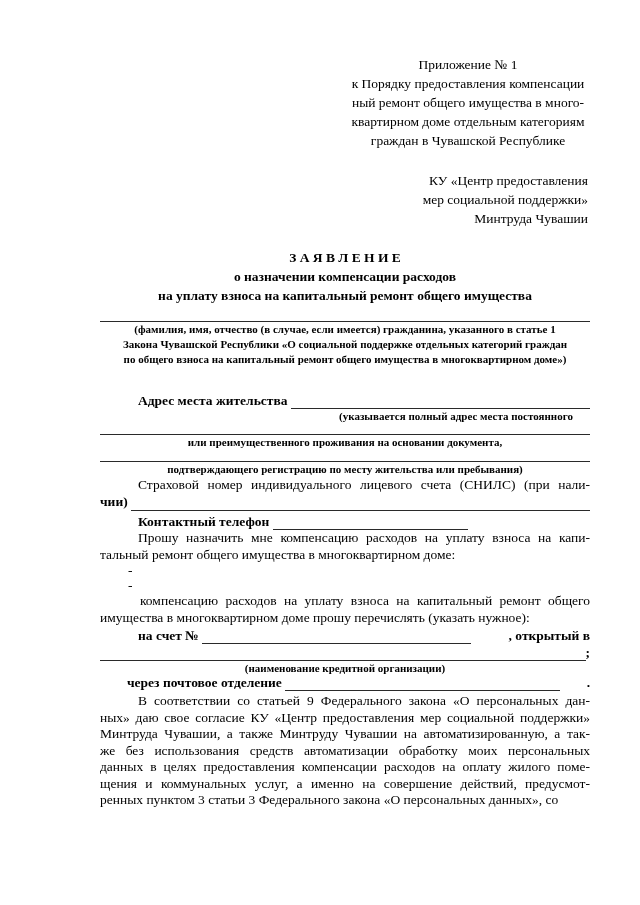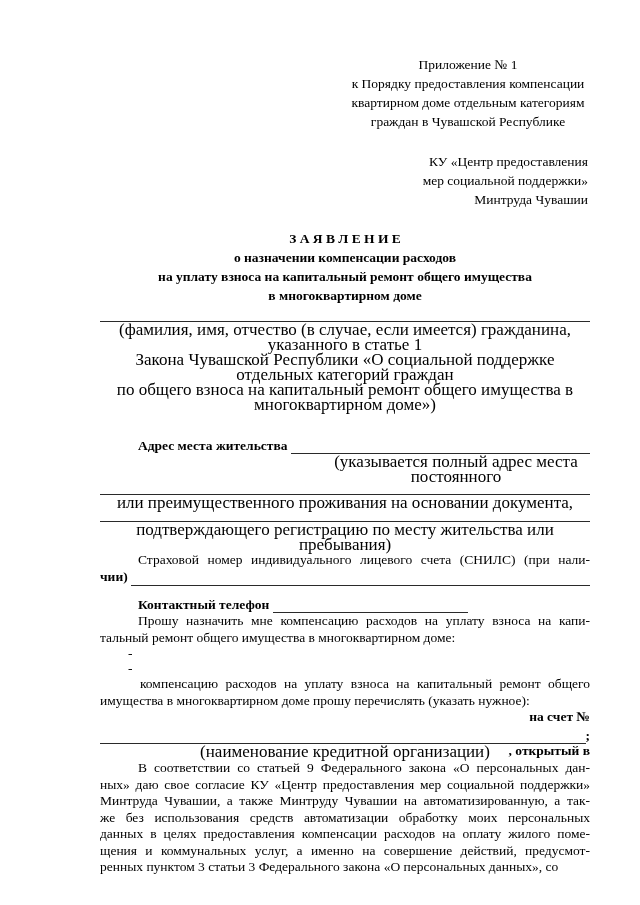--- a/index.html
+++ b/index.html
@@ -9,67 +9,67 @@
     font-family:"Liberation Serif","DejaVu Serif",serif;
     font-size:13.5px; line-height:16.5px;
     padding:55px 50px 0 100px;
     overflow:hidden;
   }
   .right-block { width:240px; margin-left:auto; margin-right:2px; text-align:center; line-height:19px; }
   .addressee { margin-top:21px;text-align:right; }
   .title-block { text-align:center; font-weight:bold; line-height:19px; margin-top:20px; }
   .blank-line { border-bottom:1px solid #2a2a2a; }
   .name-blank { height:16px; }
-  .small { font-size:17px; line-height:15px; }
+  .small { font-size:11px; line-height:15px;font-weight:bold; }
   .center { text-align:center; }
   .addr-note { width:260px; margin-left:auto; margin-right:4px; text-align:center; }
   .row { display:flex; align-items:flex-end; }
   .row .lbl { white-space:nowrap;font-weight:bold; }
   .row .fill { flex:1 1 auto; border-bottom:1px solid #2a2a2a; }
   .addr-row { margin-top:20px; height:22px; }
   .gapline1 { height:10px; }
   .gapline2 { height:11px; }
   .jline { text-align:justify; }
   .stretch { text-align-last:justify; }
   .ind { text-indent:38px; }
   .snils2 { height:17px; }
-  .phone-row { margin-top:10px; height:17.5px; }
+  .phone-row { margin-top:2px; height:17.5px; }
   .phone-fill { flex:0 0 195px; border-bottom:1px solid #2a2a2a; }
   .dash { padding-left:28px; line-height:15px; }
-  .acct-row { height:18px;flex-direction:column; }
+  .acct-row { height:18px; }
   .acct-row .lbl { padding-left:38px; }
   .bank-row { height:17px; }
   .note-bank { line-height:13px; padding-top:1px; }
   .post-row { height:16px; }
   .post-row .lbl { padding-left:27px; }
   .consent { margin-top:2px; }
 </style>
 </head>
 <body>
 
 <div class="page">
 
   <div class="right-block">
     <div>Приложение № 1</div>
     <div>к Порядку предоставления компенсации</div>
+    <div>ный ремонт общего имущества в много-</div>
     <div>квартирном доме отдельным категориям</div>
     <div>граждан в Чувашской Республике</div>
   </div>
 
   <div class="right-block addressee">
     <div>КУ «Центр предоставления</div>
     <div>мер социальной поддержки»</div>
     <div>Минтруда Чувашии</div>
   </div>
 
   <div class="title-block">
     <div>З А Я В Л Е Н И Е</div>
     <div>о назначении компенсации расходов</div>
     <div>на уплату взноса на капитальный ремонт общего имущества</div>
-    <div>в многоквартирном доме</div>
   </div>
 
   <div class="name-blank blank-line"></div>
   <div class="small center">
     <div>(фамилия, имя, отчество (в случае, если имеется) гражданина, указанного в статье 1</div>
     <div>Закона Чувашской Республики «О социальной поддержке отдельных категорий граждан</div>
     <div>по общего взноса на капитальный ремонт общего имущества в многоквартирном доме»)</div>
   </div>
 
   <div class="row addr-row">
@@ -108,20 +108,25 @@
     <span class="fill"></span>
     <span class="lbl">, открытый в</span>
   </div>
 
   <div class="row bank-row">
     <span class="fill"></span>
     <span class="lbl">;</span>
   </div>
   <div class="small center note-bank">(наименование кредитной организации)</div>
 
+  <div class="row post-row">
+    <span class="lbl">через почтовое отделение</span>&nbsp;
+    <span class="fill"></span>
+    <span class="lbl">.</span>
+  </div>
 
   <div class="consent">
     <div class="jline stretch ind">В соответствии со статьей 9 Федерального закона «О персональных дан-</div>
     <div class="jline stretch">ных» даю свое согласие КУ «Центр предоставления мер социальной поддержки»</div>
     <div class="jline stretch">Минтруда Чувашии, а также Минтруду Чувашии на автоматизированную, а так-</div>
     <div class="jline stretch">же без использования средств автоматизации обработку моих персональных</div>
     <div class="jline stretch">данных в целях предоставления компенсации расходов на оплату жилого поме-</div>
     <div class="jline stretch">щения и коммунальных услуг, а именно на совершение действий, предусмот-</div>
     <div>ренных пунктом 3 статьи 3 Федерального закона «О персональных данных», со</div>
   </div>

